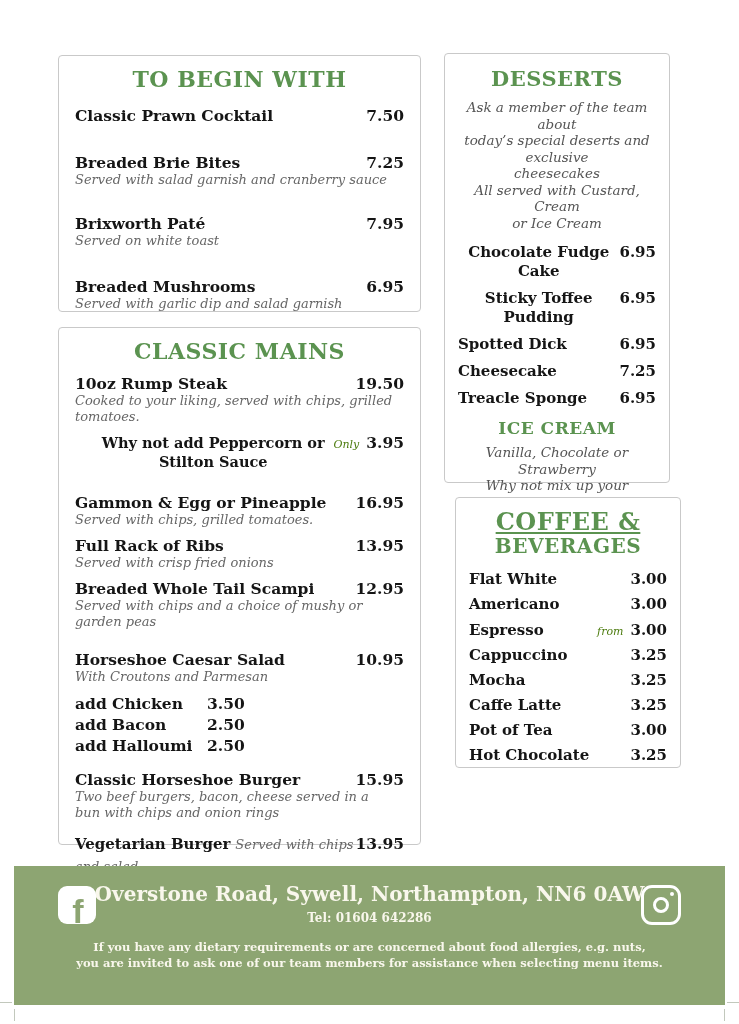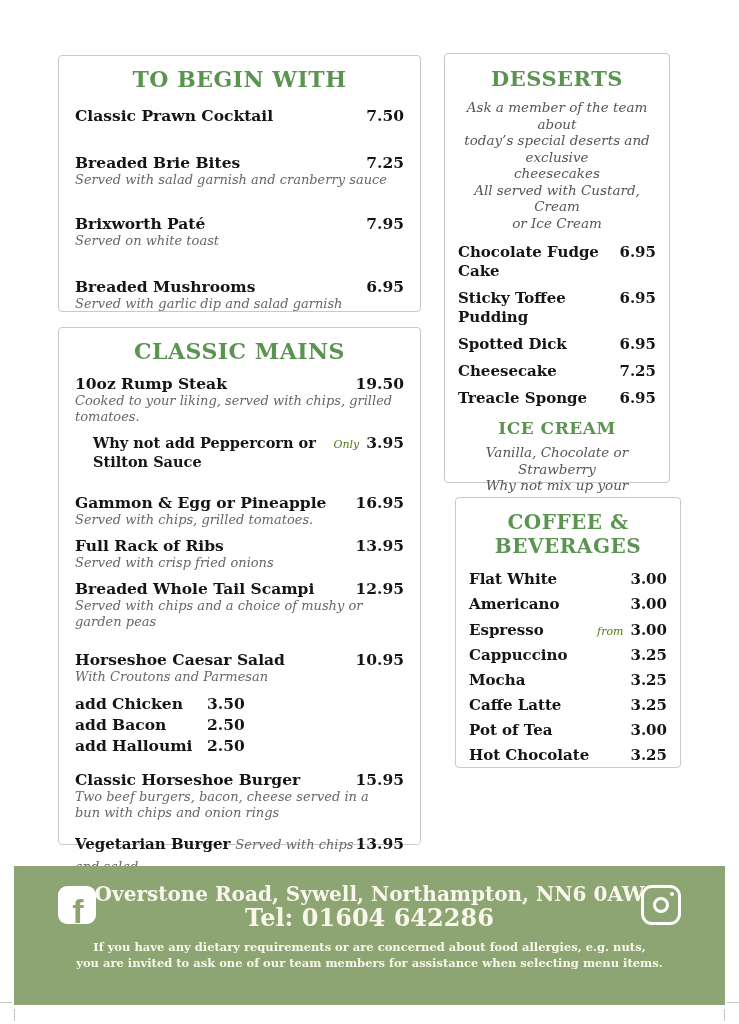--- a/index.html
+++ b/index.html
@@ -12,37 +12,37 @@
   }
   *{margin:0;padding:0;box-sizing:border-box;}
   html,body{background:#fff;}
   body{width:739px;height:1024px;position:relative;overflow:hidden;
        font-family:"DejaVu Serif","Liberation Serif",serif;color:var(--ink);}
   .menu-box{position:absolute;background:#fff;border:1px solid var(--border);
             border-radius:4px;}
   .box-title{text-align:center;font-weight:700;color:var(--green);
              font-size:22px;letter-spacing:.5px;}
   .pad{padding:10px 16px 0 16px;}
-  .row{display:flex;justify-content:space-between;align-items:baseline;}
+  .row{display:flex;justify-content:space-between;align-items:baseline;text-align:center;}
   .iname,.iprice{font-weight:700;font-size:15.5px;line-height:19px;}
   .idesc{font-style:italic;font-size:13px;color:var(--desc);line-height:16px;}
   .qual{font-style:italic;font-weight:400;font-size:11px;color:#4d7c0f;margin-right:7px;}
   .addon-row{display:flex;font-weight:700;font-size:15.5px;line-height:21px;}
   .addon-row .aname{width:132px;}
   .inline-row{display:flex;justify-content:space-between;align-items:baseline;line-height:21px;}
   .inline-left .iname{font-size:15px;}
   .inline-left .idesc-inline{font-style:italic;font-size:13px;color:var(--desc);margin-left:5px;}
   
   .sm .iname,.sm .iprice{font-size:15px;}
   .note{font-style:italic;font-size:13.5px;color:#555;text-align:center;line-height:16.5px;}
   
   .footer{position:absolute;left:14px;top:866px;width:711px;height:139px;
           background:var(--footer-green);color:var(--footer-ink);text-align:center;}
   .footer .address{font-weight:700;font-size:20px;padding-top:16px;line-height:24px;}
-  .footer .tel{font-weight:700;font-size:24px;line-height:24px;}
+  .footer .tel{font-weight:700;font-size:12px;line-height:24px;}
   .footer .fnote{font-weight:700;font-size:11.5px;line-height:16px;margin-top:9px;}
   .fb-icon{position:absolute;left:44px;top:20px;width:38px;height:38px;background:#fff;
            border-radius:9px;overflow:hidden;}
   .fb-icon span{position:absolute;left:50%;bottom:-7px;transform:translateX(-42%);
            font-family:"Liberation Sans",sans-serif;font-weight:700;font-size:34px;
            color:var(--footer-green);}
   .ig-icon{position:absolute;right:44px;top:19px;width:40px;height:40px;
            border:3px solid #fff;border-radius:11px;}
   .ig-icon .lens{position:absolute;left:50%;top:50%;width:16px;height:16px;
            transform:translate(-50%,-50%);border:3px solid #fff;border-radius:50%;}
@@ -199,21 +199,21 @@
     <span class="iname">3 Scoops</span>
     <span class="iprice">3.50</span>
   </div>
   <div class="row">
     <span class="iname">4 Scoops</span>
     <span class="iprice">4.00</span>
   </div>
 </section>
 
 <section class="menu-box sm" style="left:455px;top:497px;width:226px;height:271px;padding:12px 13px 0 13px;">
-  <h2 class="box-title" style="font-size:20px;line-height:24px;">COFFEE &amp;</h2>
+  <h2 class="box-title" style="font-size:24px;line-height:24px;text-decoration:underline;">COFFEE &amp;</h2>
   <h2 class="box-title mb12" style="font-size:20px;line-height:24px;">BEVERAGES</h2>
 
   <div class="row mb6">
     <span class="iname">Flat White</span>
     <span class="iprice">3.00</span>
   </div>
   <div class="row mb6">
     <span class="iname">Americano</span>
     <span class="iprice">3.00</span>
   </div>

